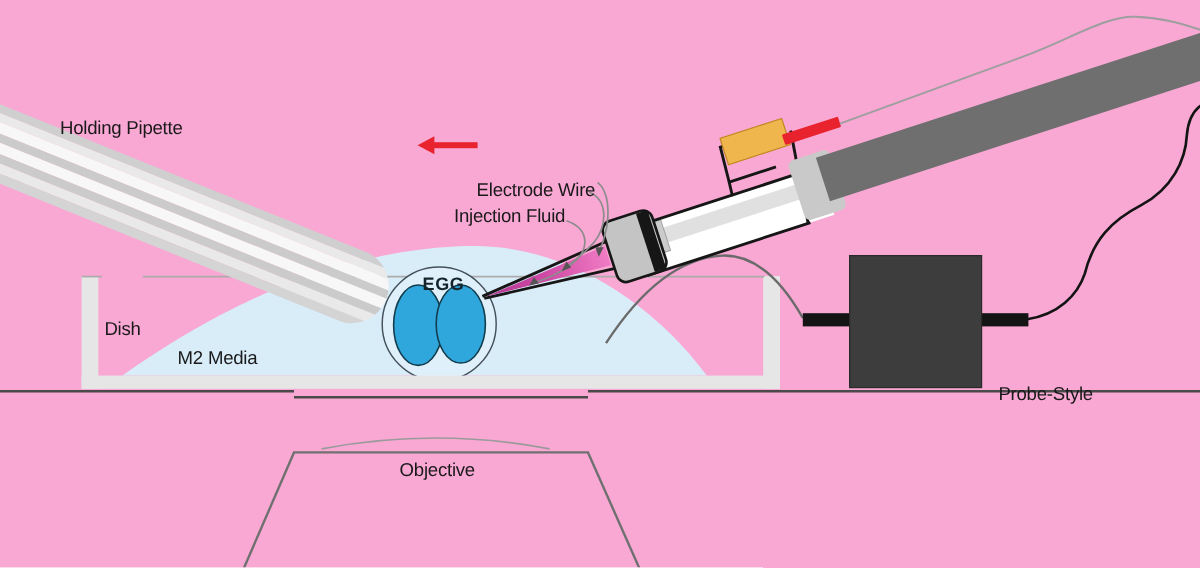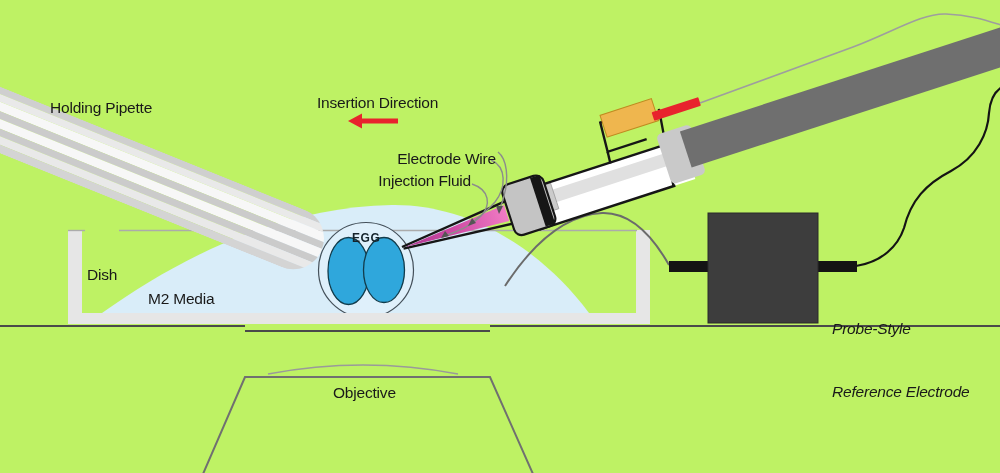--- a/index.html
+++ b/index.html
@@ -1,24 +1,24 @@
 <!DOCTYPE html>
 <html><head>
 <meta charset="utf-8">
 <style>
   html,body{margin:0;padding:0;background:#ffffff;}
   #canvas{
-    position:relative;width:1000px;height:473px;overflow:hidden;background:#bef264;
+    position:relative;width:1000px;height:473px;overflow:hidden;background:#f9a8d4;
     font-family:"Liberation Sans","DejaVu Sans",sans-serif;color:#191919;
   }
   #artwork{position:absolute;left:0;top:0;}
   .lbl{position:absolute;font-size:15.5px;letter-spacing:-0.2px;line-height:20px;white-space:pre;color:#191919;}
   .lbl.right{text-align:right;}
-  #egg-label{font-size:12px;font-weight:700;letter-spacing:0.6px;text-align:center;color:#15232b;}
-  #probe-label{line-height:21px;font-style:italic;}
+  #egg-label{font-size:15px;font-weight:700;letter-spacing:0.6px;text-align:center;color:#15232b;}
+  #probe-label{line-height:21px;}
 </style>
 </head>
 <body>
 
 <div id="canvas">
 
   <svg id="artwork" width="1000" height="473" viewBox="0 0 1000 473">
     <defs>
       <clipPath id="hpClip">
         <path d="M-80,89 H316 A31,31 0 0 1 316,151 H-80 Z"></path>
@@ -113,25 +113,23 @@
       <path d="M498,152 C507,159 509,178 504,196 C502,204 500,208 499,211"></path>
     </g>
     <g fill="#555555">
       <polygon points="468,226 476,223 472,218"></polygon>
       <polygon points="441,238 449,236 445,231"></polygon>
       <polygon points="499,214 503,206 496,206"></polygon>
     </g>
   </svg>
 
   <div class="lbl" style="left:50px;top:98px;">Holding Pipette</div>
-  <div class="lbl" style="left:317px;top:93px;">Insertion Direction</div>
   <div class="lbl right" style="left:311px;top:171px;width:160px;">Injection Fluid</div>
   <div class="lbl right" style="left:336px;top:149px;width:160px;">Electrode Wire</div>
   <div class="lbl" style="left:87px;top:221px;margin-top:44px;">Dish</div>
   <div class="lbl" style="left:148px;top:289px;text-align:center;">M2 Media</div>
   <div class="lbl" id="egg-label" style="left:352px;top:228px;width:28px;">EGG</div>
   <div class="lbl" id="probe-label" style="left:832px;top:276px;">
     <div>Probe-Style</div>
-    <div>Reference Electrode</div>
   </div>
   <div class="lbl" style="left:333px;top:383px;text-align:center;">Objective</div>
 
 </div>
 
 </body></html>

